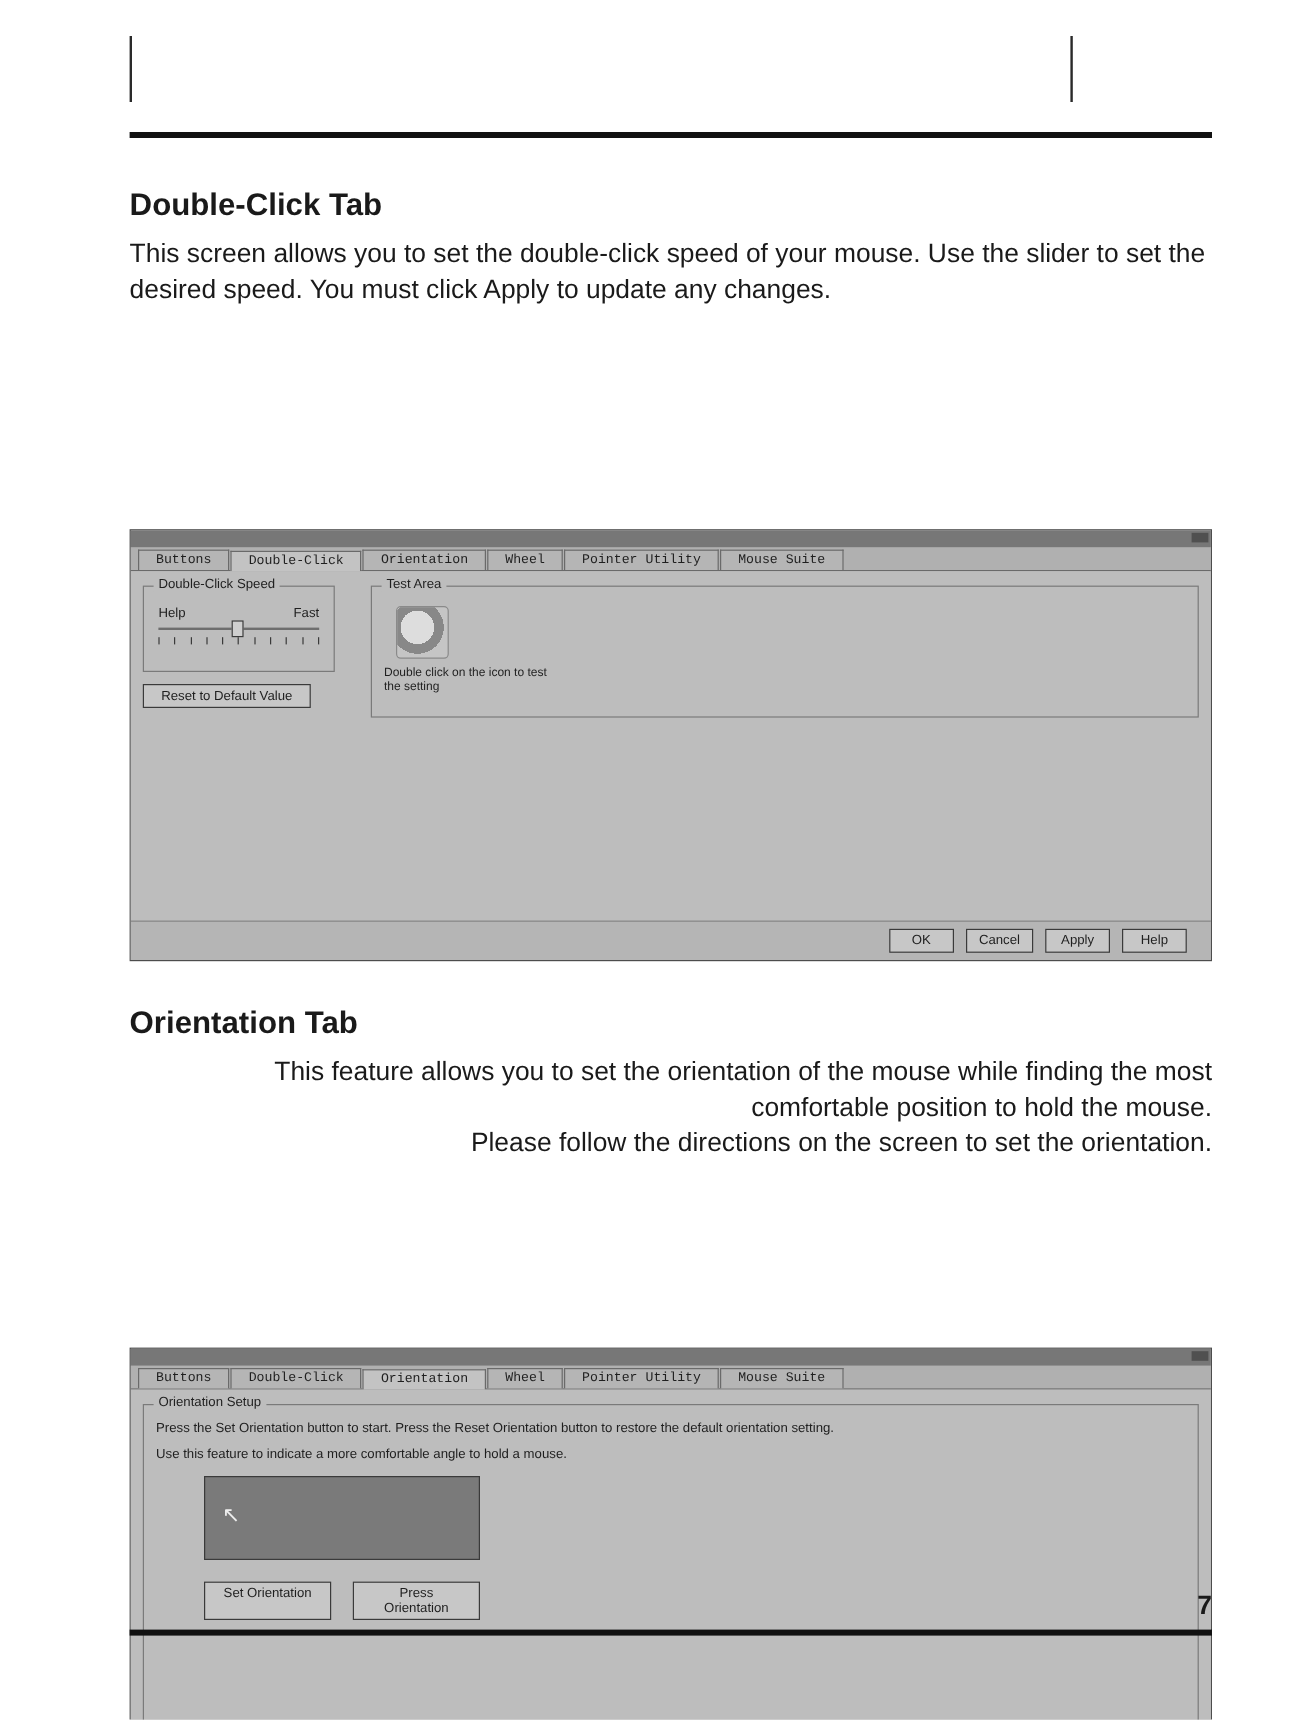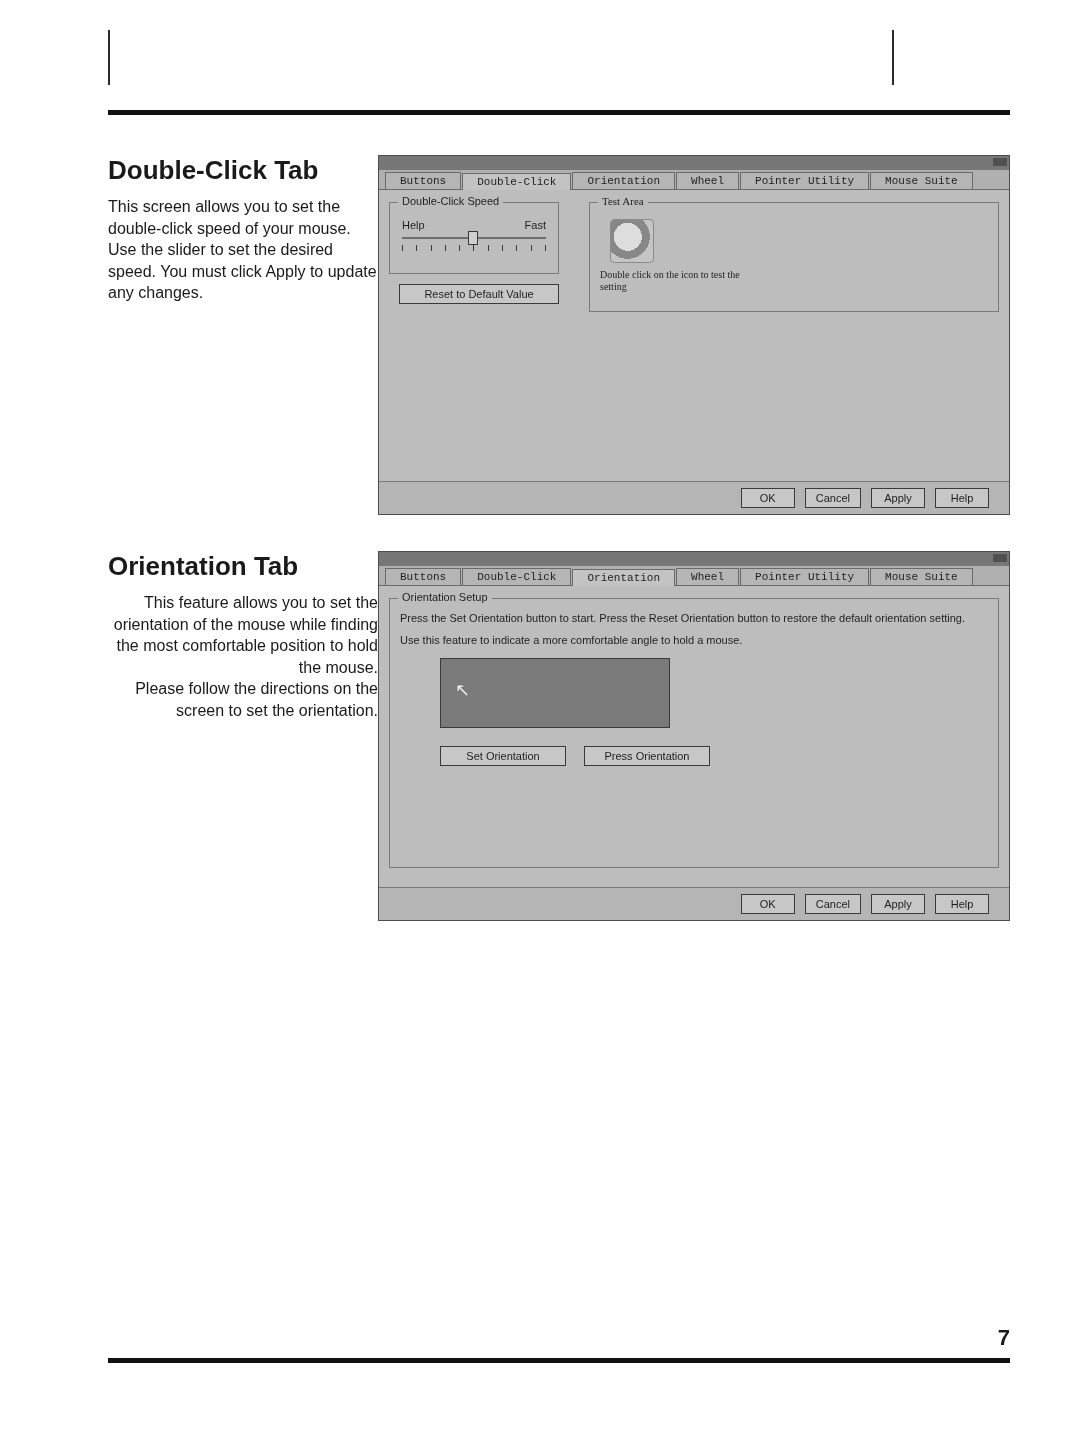--- a/index.html
+++ b/index.html
@@ -27,33 +27,35 @@
     top: 110px;
     bottom: 70px;
   }
   .thick-rule {
     height: 5px;
     background: #111;
     width: 100%;
   }
   .section {
     display: flex;
+    gap: 16px;
     margin-top: 40px;
+    flex-direction: column;
   }
   .section + .section { margin-top: 36px; }
   .text-col {
     flex: 0 0 270px;
   }
   .h2 {
     font-size: 26px;
     font-weight: 700;
     margin-bottom: 10px;
   }
   .body-text {
-    font-size: 16px;
+    font-size: 22px;
     line-height: 1.35;
     font-weight: 400;
   }
   .shot-col {
     flex: 1;
     display: flex;
   }
   .dialog {
     width: 100%;
     background: linear-gradient(#b8b8b8,#b8b8b8);
@@ -165,22 +167,21 @@
     border: 1px solid #3a3a3a;
     background: #c7c7c7;
     padding: 3px 10px;
     font-size: 11px;
     text-align: center;
     cursor: pointer;
     min-width: 54px;
   }
   .reset-btn {
     margin-top: 10px;
-    width: 160px;
-    margin-left: 10px;
+    width: 140px;
   }
   .test-right {
     flex: 1;
   }
   .test-icon {
     width: 44px; height: 44px;
     margin: 4px 0 6px 10px;
     border-radius: 4px;
     background: radial-gradient(circle at 40% 40%, #ddd 0 14px, #888 14px 22px, transparent 22px), #c5c5c5;
     border: 1px solid #8a8a8a;
@@ -217,21 +218,21 @@
     left: 14px; top: 20px;
     width: 22px; height: 22px;
     color: #eee;
     font-size: 18px;
   }
   .orient-btn-row {
     display: flex;
     gap: 18px;
     margin-left: 40px;
   }
-  .orient-btn-row .btn { width: 126px; }
+  .orient-btn-row .btn { width: 106px; }
   .page-footer {
     position: absolute;
     left: 0; right: 0; bottom: 0;
   }
   .page-num {
     position: absolute;
     right: 0;
     bottom: 12px;
     font-size: 22px;
     font-weight: 700;
@@ -287,21 +288,21 @@
                       <span></span>
                       <span></span>
                       <span></span>
                       <span></span>
                   </div>
                 </div>
               </div>
               <div class="btn reset-btn">Reset to Default Value</div>
             </div>
             <div class="test-right">
-              <div class="group" style="min-height:110px;font-family:Liberation Serif, serif;">
+              <div class="group" style="min-height:110px;">
                 <div class="group-title">Test Area</div>
                 <div class="test-icon"></div>
                 <div class="test-caption">Double click on the icon to test the setting</div>
               </div>
             </div>
           </div>
         </div>
         <div class="dlg-footer">
           <div class="btn">OK</div>
           <div class="btn">Cancel</div>

